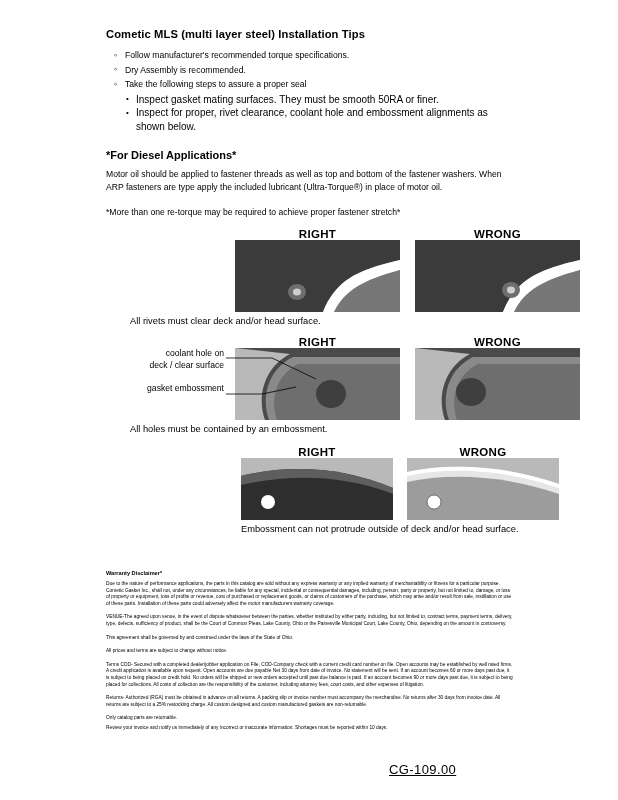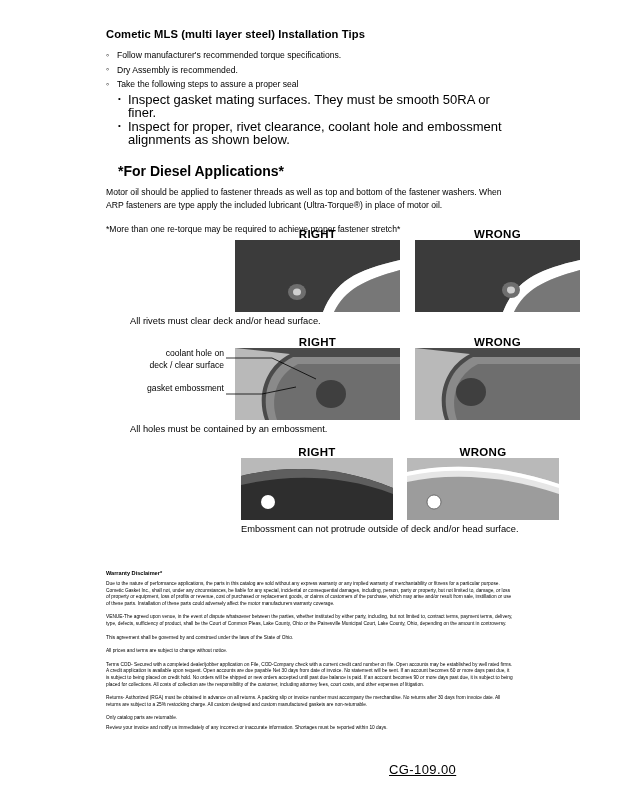--- a/index.html
+++ b/index.html
@@ -29,21 +29,21 @@
     width: 400px;
   }
   h1.title {
     font-size: 11.2px;
     font-weight: bold;
     margin: 0 0 9px 0;
     letter-spacing: 0.1px;
   }
   ul.bullets {
     list-style: none;
-    margin: 0;
+    margin: 8px;
     padding: 0;
   }
   ul.bullets > li {
     position: relative;
     padding-left: 11px;
     font-size: 8.6px;
     line-height: 13.5px;
     margin-bottom: 1px;
   }
   ul.bullets > li::before {
@@ -54,34 +54,34 @@
     font-size: 9px;
   }
   ul.subbullets {
     list-style: none;
     margin: 1px 0 0 0;
     padding: 0;
   }
   ul.subbullets > li {
     position: relative;
     padding-left: 11px;
-    font-size: 13px;
+    font-size: 10px;
     line-height: 13.5px;
   }
   ul.subbullets > li::before {
     content: "\2022";
     position: absolute;
     left: 1px;
     top: -0.5px;
     font-size: 8px;
   }
   h2.subtitle {
-    font-size: 14px;
+    font-size: 11px;
     font-weight: bold;
-    margin: 16px 0 7px 12px;
+    margin: 16px 0 7px 0;
   }
   p.para {
     font-size: 8.6px;
     line-height: 13.4px;
     margin: 0 0 11px 0;
   }
   p.para.last {
     margin-bottom: 0;
   }
 

